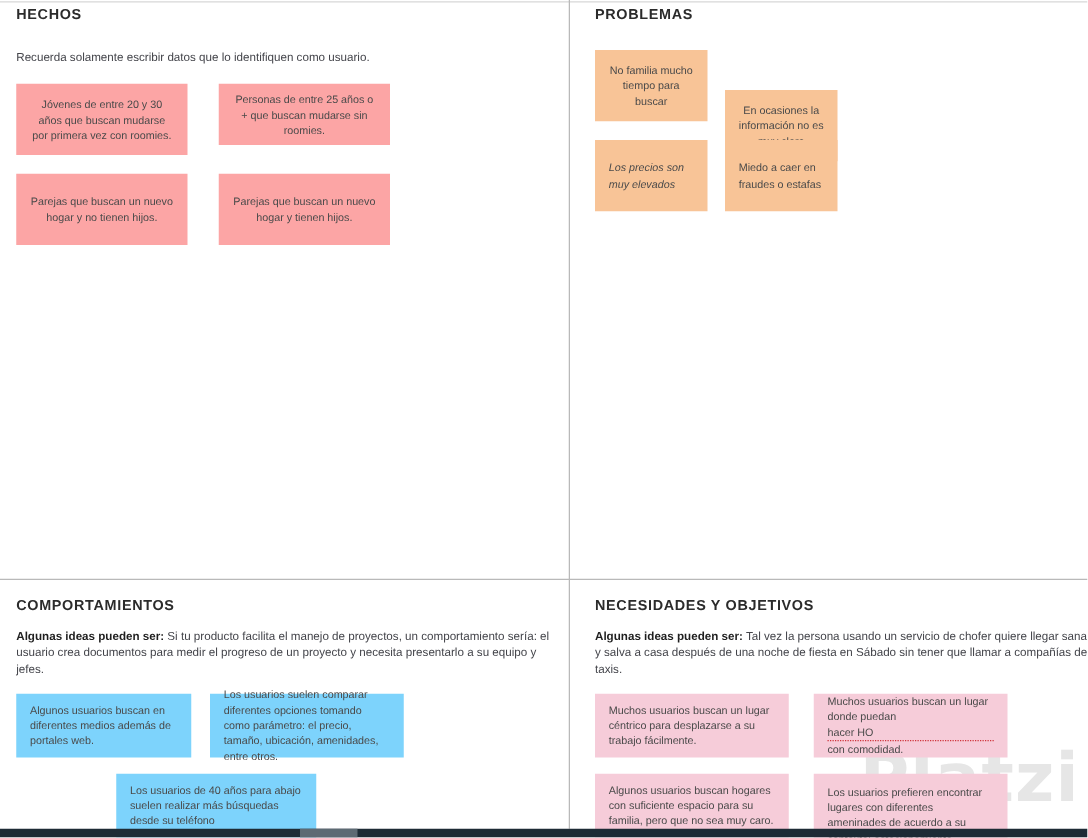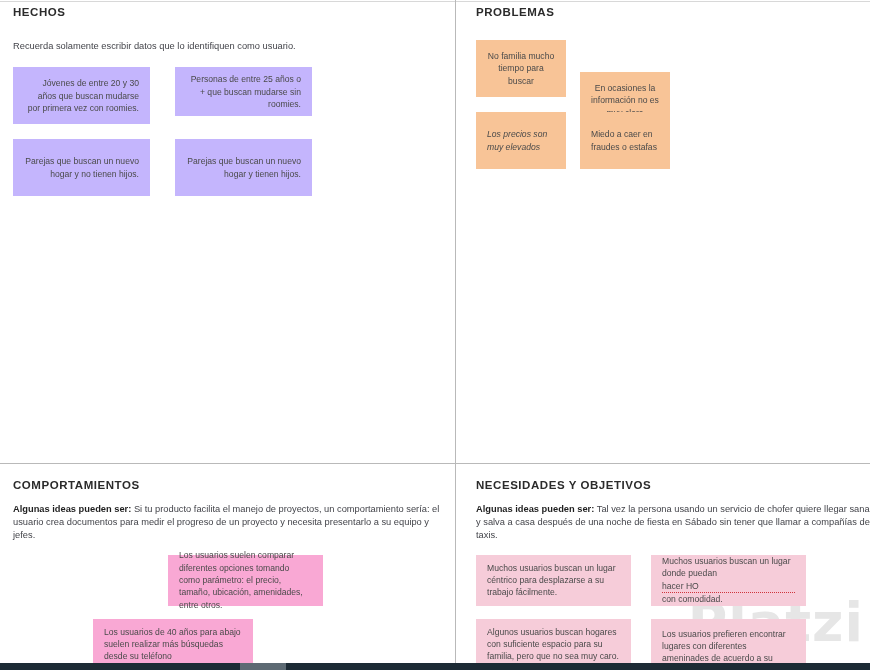--- a/index.html
+++ b/index.html
@@ -104,23 +104,23 @@
     line-height: 1.44;
     color: #4a4a4a;
     padding: 9px 11px;
     display: flex;
     align-items: center;
   }
   .note.center { text-align: center; justify-content: center; }
   .note.left   { text-align: left; justify-content: flex-start; }
   .note span { display: block; width: 100%; }
 
-  .note.cream  { background: #c4b5fd; text-align: right; }
+  .note.cream  { background: #fca5a5; }
   .note.orange { background: #f8c497; }
-  .note.blue   { background: #f9a8d4; }
+  .note.blue   { background: #7dd3fc; }
   .note.pink   { background: #f6ccd9; }
 
   .misspell {
     border-bottom: 1px dotted #d0343c;
     padding-bottom: 0px;
   }
 
   
   #scrollbar-track {
     position: absolute;
@@ -192,20 +192,23 @@
   </section>
 
   <section class="quad" id="quad-comportamientos">
     <h2 class="quad-title">COMPORTAMIENTOS</h2>
 
     <p class="hint">
       <b>Algunas ideas pueden ser:</b><span> Si tu producto facilita el manejo de proyectos, un comportamiento sería: el usuario crea documentos para medir el progreso de un proyecto y necesita presentarlo a su equipo y jefes.</span>
     </p>
 
     <div class="notes" style="height:120px; margin-top:12px;">
+      <div class="note blue left" style="left:0px; top:0px; width:140px; height:51px;">
+        <span>Algunos usuarios buscan en diferentes medios además de portales web.</span>
+      </div>
       <div class="note blue left" style="left:155px; top:0px; width:155px; height:51px;">
         <span>Los usuarios suelen comparar diferentes opciones tomando como parámetro: el precio, tamaño, ubicación, amenidades, entre otros.</span>
       </div>
       <div class="note blue left" style="left:80px; top:64px; width:160px; height:51px;">
         <span>Los usuarios de 40 años para abajo suelen realizar más búsquedas desde su teléfono</span>
       </div>
     </div>
   </section>
 
   <section class="quad" id="quad-necesidades">

